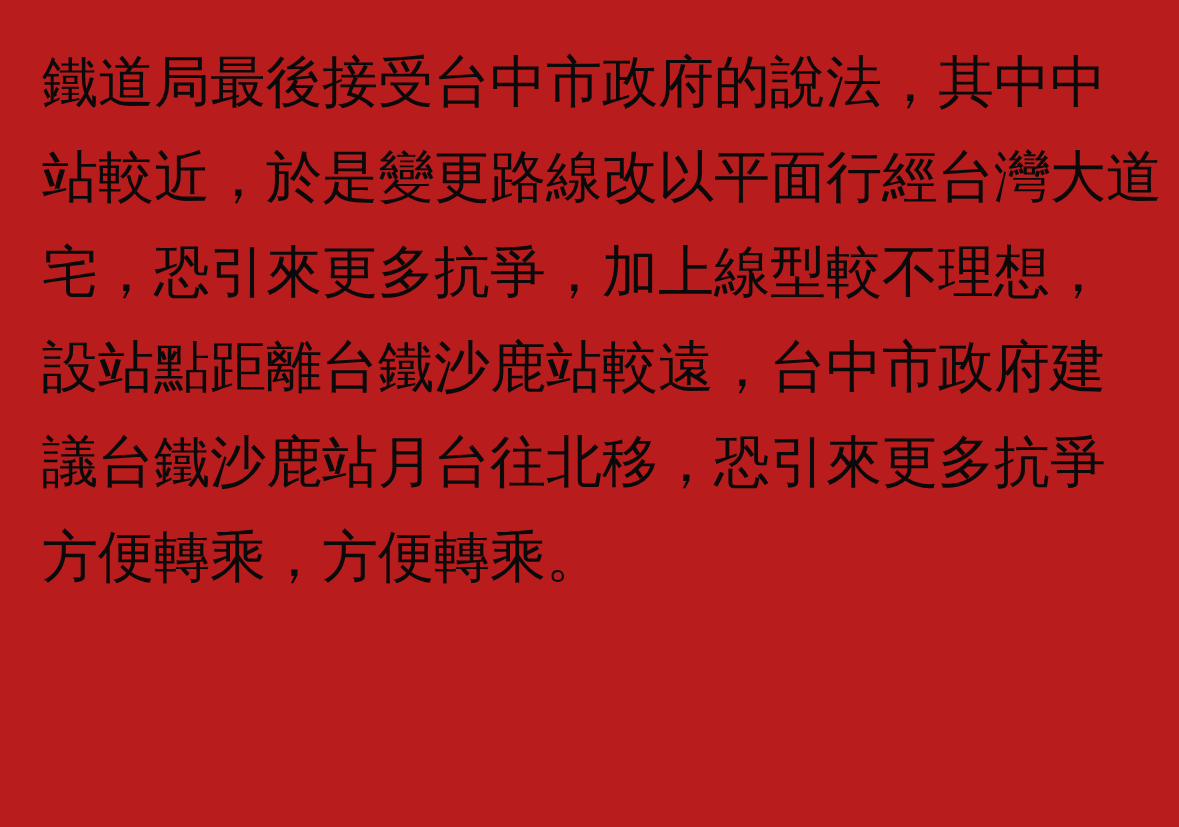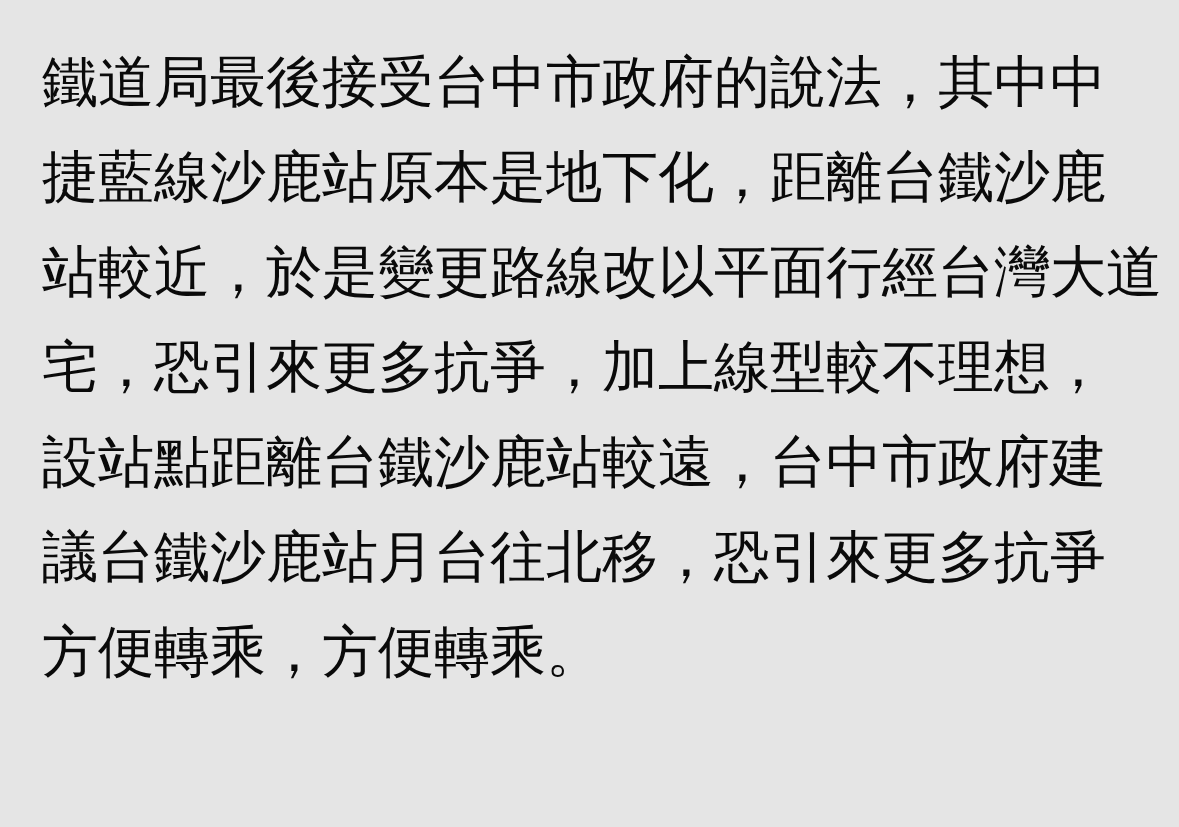--- a/index.html
+++ b/index.html
@@ -11,21 +11,21 @@
     width: 1179px;
     height: 827px;
     overflow: hidden;
     font-family: "Liberation Sans", sans-serif;
   }
   .article-body {
     box-sizing: border-box;
     width: 1179px;
     height: 827px;
     padding: 34px 40px 0 42px;
-    background: #e5e5e5;
+    background: #b91c1c;
   }
   .paragraph {
     margin: 0;
     padding: 0;
   }
   .text-line {
     height: 95px;
     line-height: 95px;
     font-size: 56px;
     letter-spacing: 0;
@@ -34,20 +34,19 @@
     font-weight: 400;
     text-align: left;
   }
 </style>
 </head>
 <body>
 
 <main class="article-body">
   <p class="paragraph">
     <span class="text-line" style="display:block">鐵道局最後接受台中市政府的說法，其中中</span>
-    <span class="text-line" style="display:block">捷藍線沙鹿站原本是地下化，距離台鐵沙鹿</span>
     <span class="text-line" style="display:block">站較近，於是變更路線改以平面行經台灣大道</span>
     <span class="text-line" style="display:block">宅，恐引來更多抗爭，加上線型較不理想，</span>
     <span class="text-line" style="display:block">設站點距離台鐵沙鹿站較遠，台中市政府建</span>
     <span class="text-line" style="display:block">議台鐵沙鹿站月台往北移，恐引來更多抗爭</span>
     <span class="text-line" style="display:block">方便轉乘，方便轉乘。</span>
   </p>
 </main>
 
 </body></html>

